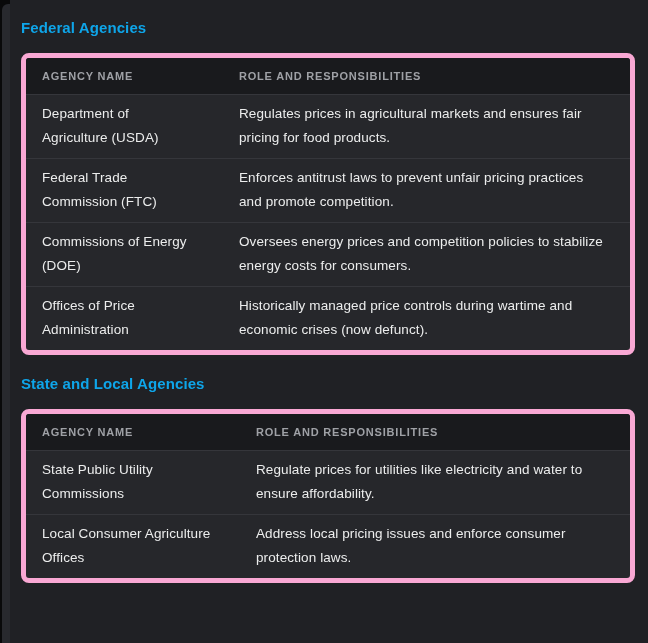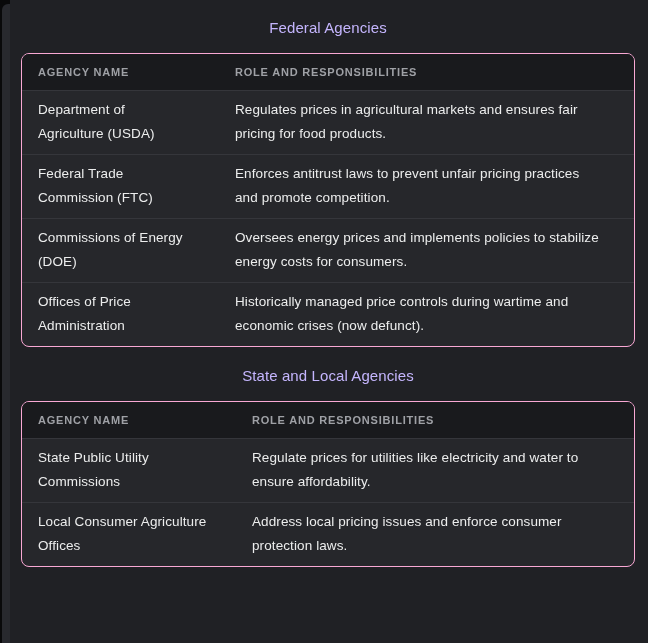--- a/index.html
+++ b/index.html
@@ -28,29 +28,28 @@
     bottom: 0;
     background: #202125;
     padding: 0 13px 10px 11px;
     box-sizing: border-box;
   }
   .section-title {
     margin: 0;
     padding: 18px 0 0 0;
     font-size: 15px;
     line-height: 20px;
-    font-weight: 400;
-    color: #c4b5fd;
+    font-weight: 700;
+    color: #0ea5e9;
     letter-spacing: 0.1px;
-    text-align: center;
   }
   .section-title.second { padding-top: 19px; }
   .table-wrap {
     margin-top: 15px;
-    border: 1px solid #f9a8d4;
+    border: 5px solid #f9a8d4;
     border-radius: 8px;
     overflow: hidden;
     background: #26272b;
   }
   table {
     width: 100%;
     border-collapse: collapse;
     table-layout: fixed;
   }
   thead tr { background: #191a1d; }
@@ -107,21 +106,21 @@
         </tr>
         <tr>
           <td>Federal Trade
 Commission (FTC)</td>
           <td>Enforces antitrust laws to prevent unfair pricing practices
 and promote competition.</td>
         </tr>
         <tr>
           <td>Commissions of Energy
 (DOE)</td>
-          <td>Oversees energy prices and implements policies to stabilize
+          <td>Oversees energy prices and competition policies to stabilize
 energy costs for consumers.</td>
         </tr>
         <tr>
           <td>Offices of Price
 Administration</td>
           <td>Historically managed price controls during wartime and
 economic crises (now defunct).</td>
         </tr>
       </tbody>
     </table>

